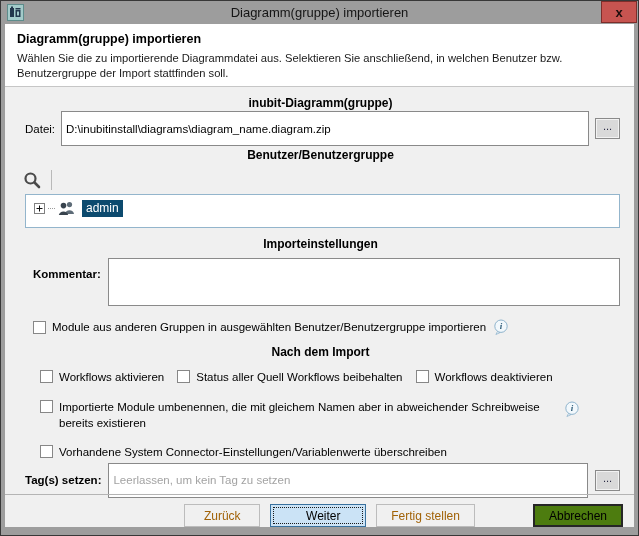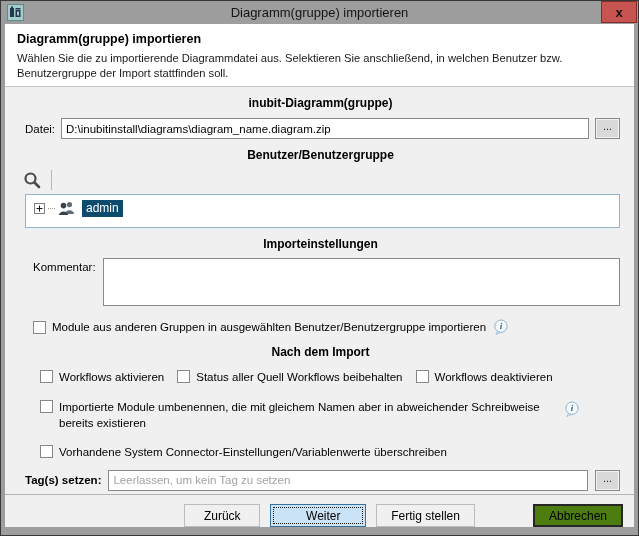--- a/index.html
+++ b/index.html
@@ -46,21 +46,21 @@
     display:flex; align-items:center; gap:7px;
     margin:9px 10px 0 12px;
     font-weight:bold; font-size:12px; color:#000; height:15px;flex-direction:column;
   }
   .group-title .rule { flex:1; height:1px; background:#b4b4b4; margin-top:1px; }
 
   .row { display:flex; align-items:center; font-size:11.5px; color:#000; }
 
   .row-file { margin:7px 14px 0 20px; gap:6px; height:21px; }
   .text-input {
-    flex:1; height:21px; background:#fff;
+    flex:1; height:35px; background:#fff;
     border:1px solid #898989; padding:0 4px;
     font-family:"Liberation Sans", sans-serif; font-size:11.5px; color:#000;
   }
   .browse-btn {
     flex:none; width:25px; height:21px;
     background:#d9d9d9; border:1px solid #8a8a8a;
     box-shadow:inset 0 0 0 1px #f2f2f2;
     font-size:11px; color:#2a2a44; line-height:1; padding:0 0 4px 0;
     cursor:default;
   }
@@ -74,21 +74,21 @@
     display:flex; align-items:flex-start; padding:5px 6px 0 8px;
   }
   .tree-row { display:flex; align-items:center; gap:3px; }
   .dotted-link { width:7px; border-bottom:1px dotted #9a9a9a; height:1px; }
   .tree-label {
     background:#0c4a6e; color:#fff; font-size:12px;
     padding:1px 4px 2px 4px; margin-left:3px;
   }
 
   .row-comment { display:flex; align-items:flex-start; margin:6px 14px 0 28px; gap:7px; font-size:11.5px; }
-  .comment-label { margin-top:3px; }
+  .comment-label { margin-top:10px;font-weight:bold; }
   .comment-area {
     flex:1; height:48px; background:#fff; border:1px solid #8a8a8a;
     resize:none; font-family:"Liberation Sans", sans-serif; font-size:11.5px; padding:2px 4px;
   }
 
   .cb {
     flex:none; width:13px; height:13px;
     background:#fff; border:1px solid #878787;
     cursor:default;
   }
@@ -112,21 +112,21 @@
     border-top:1px solid #b4b4b4;
     padding:9px 11px 0 0;
     display:flex; justify-content:flex-end; gap:10px;
   }
   .btn {
     height:23px; padding:0 14px; min-width:76px;
     font-family:"Liberation Sans", sans-serif; font-size:12px;
     background:#f0f0f0; border:1px solid #b0b0b0; color:#000;
     cursor:default;
   }
-  .btn-disabled { color:#000000; border-color:#bcbcbc; }
+  .btn-disabled { color:#a16207; border-color:#bcbcbc; }
   .btn-primary {
     background:#cbe3f6; border:1px solid #39719e;
     outline:1px dotted #1a1a1a; outline-offset:-4px;
     min-width:96px;
     padding-left:24px;
   }
   .btn-cancel { background:#4d7c0f; border:2px solid #262626; min-width:90px;margin-left:48px; }
 </style>
 </head>
 <body>

